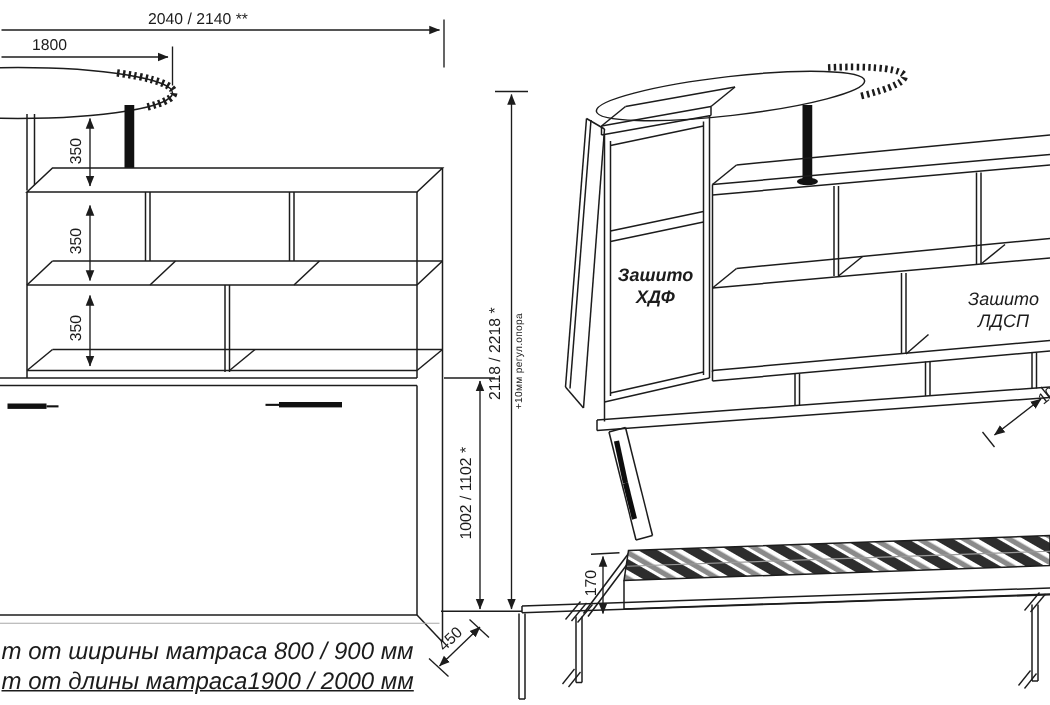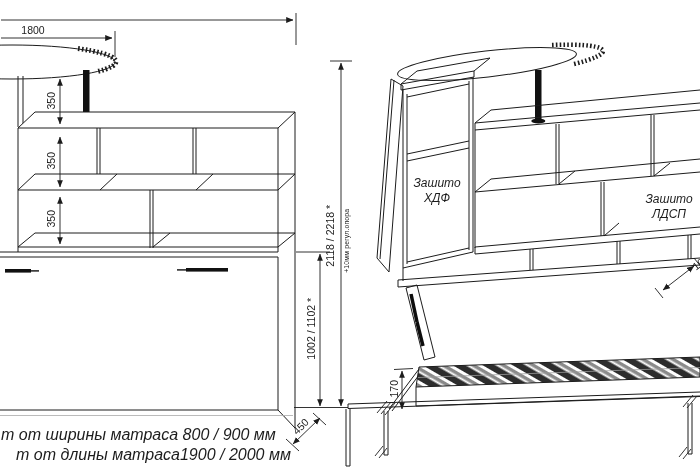--- a/index.html
+++ b/index.html
@@ -252,20 +252,21 @@
       <line x1="394" y1="369.5" x2="413" y2="368.5"></line>
       <line x1="402" y1="371" x2="402" y2="409" marker-start="url(#arr)" marker-end="url(#arr)"></line>
 
       <line x1="655" y1="288" x2="663" y2="298"></line>
       <line x1="694" y1="258" x2="702" y2="268"></line>
       <line x1="663" y1="290" x2="694" y2="266" marker-start="url(#arr)" marker-end="url(#arr)"></line>
     </g>
   </g>
 </svg>
 
+<div class="txt dim" style="left:62px;top:8px;width:140px;">2040 / 2140 **</div>
 
 <div class="txt dim" style="left:8px;top:25px;width:50px;">1800</div>
 
 <div class="txt dim rot90" style="left:28px;top:95px;width:48px;">350</div>
 
 <div class="txt dim rot90" style="left:28px;top:155px;width:48px;">350</div>
 
 <div class="txt dim rot90" style="left:28px;top:213px;width:48px;">350</div>
 
 <div class="txt dim rot90" style="left:266px;top:323px;width:92px;">1002 / 1102 *</div>
@@ -273,21 +274,21 @@
 <div class="txt dim rot90" style="left:285px;top:230px;width:92px;">2118 / 2218 *</div>
 
 <div class="txt dim note rot90" style="left:301px;top:237px;width:92px;">+10мм регул.опора</div>
 
 <div class="txt dim" style="left:286px;top:421px;width:30px;transform:rotate(-44deg);">450</div>
 
 <div class="txt dim rot90" style="left:380px;top:383px;width:30px;">170</div>
 
 <div class="txt dim" style="left:686px;top:257px;width:30px;transform:rotate(-38deg);">100</div>
 
-<div class="panel-label" style="left:406px;top:176px;width:62px;">Зашито ХДФ</div>
+<div class="panel-label" style="left:406px;top:176px;width:62px;font-weight:bold;">Зашито ХДФ</div>
 
 <div class="panel-label" style="left:636px;top:192px;width:66px;">Зашито ЛДСП</div>
 
 <div class="txt footnote" style="left:1px;top:426px;">т от ширины матраса 800 / 900 мм</div>
 
-<div class="txt footnote" style="left:16px;top:446px;">т от длины матраса1900 / 2000 мм</div>
+<div class="txt footnote" style="left:1px;top:446px;text-decoration:underline;">т от длины матраса1900 / 2000 мм</div>
 
 </div>
 
 </body></html>

